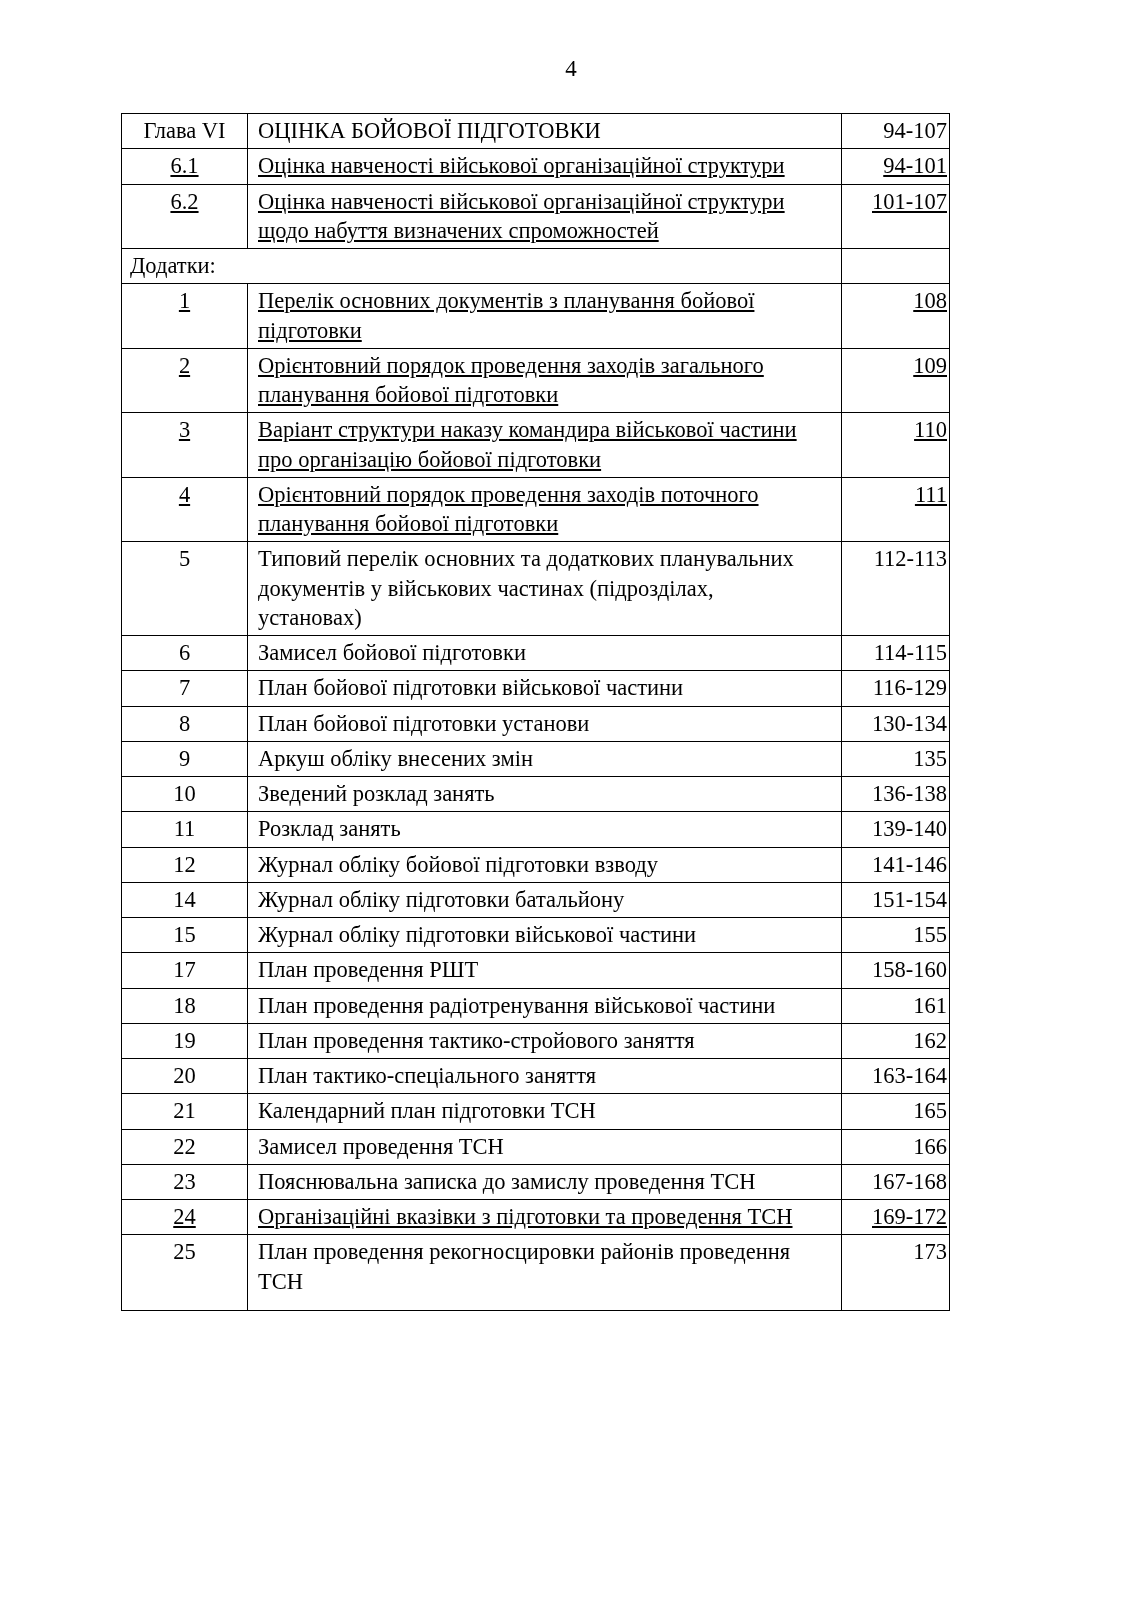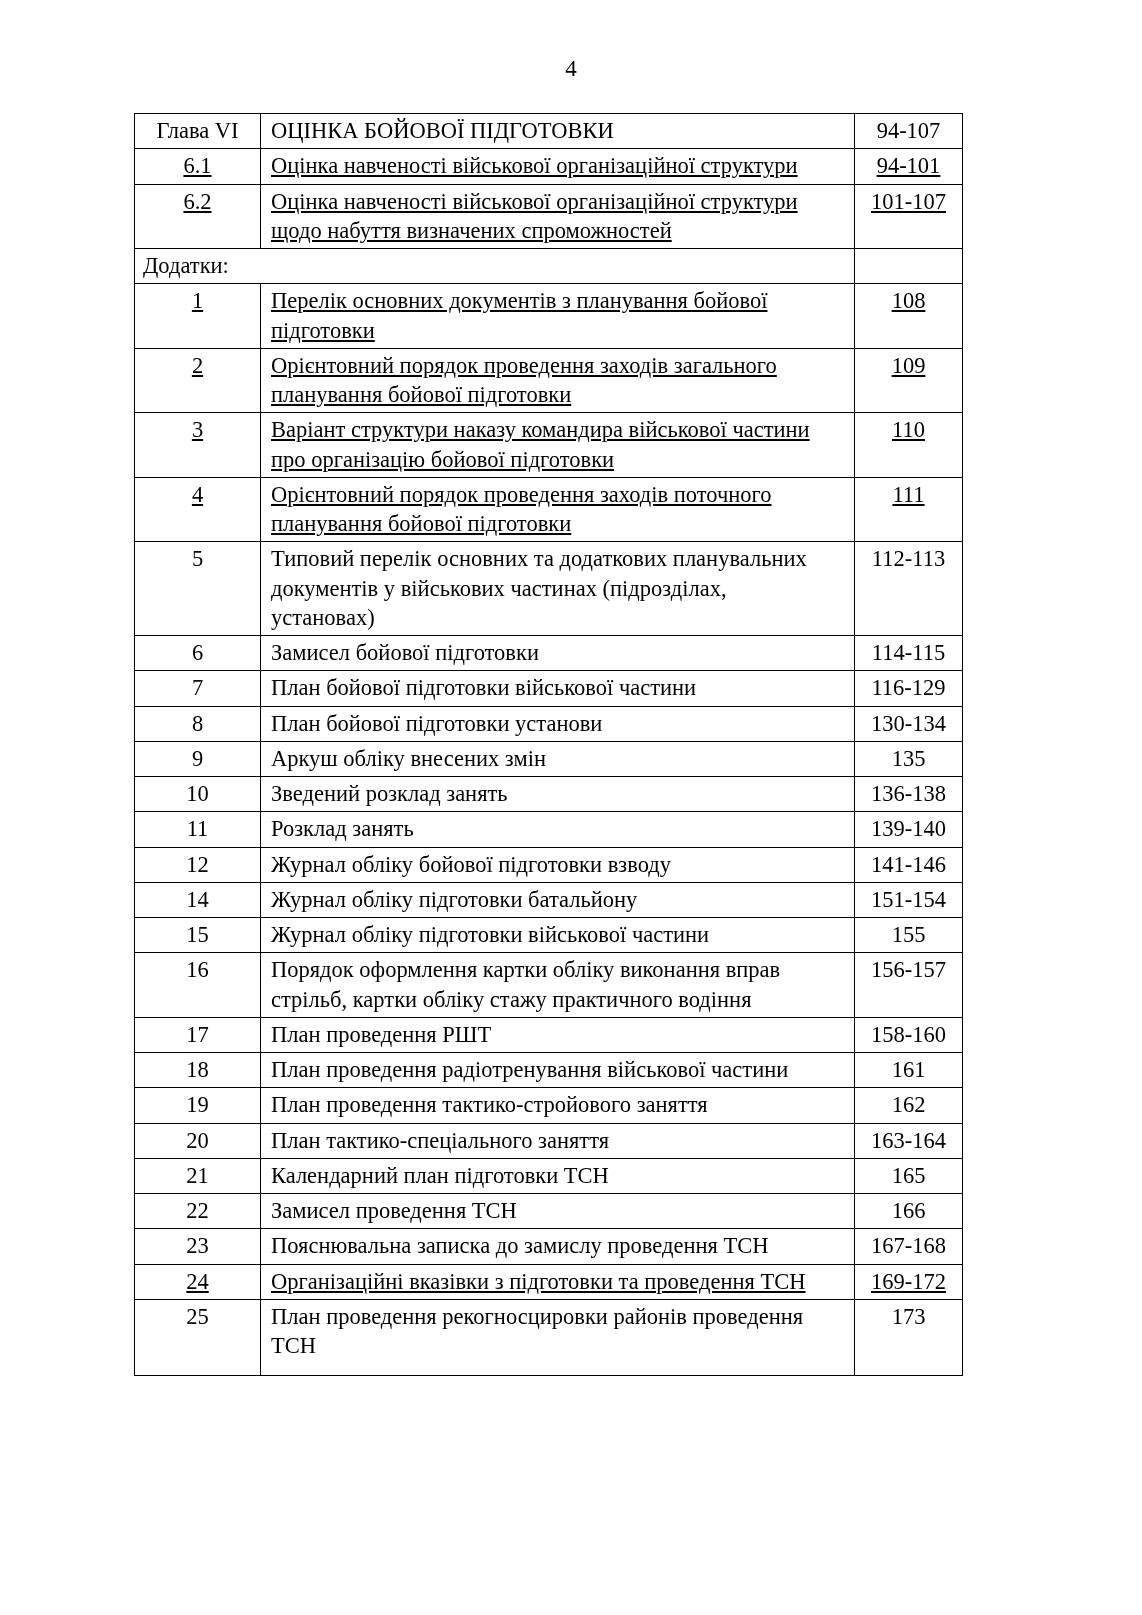--- a/index.html
+++ b/index.html
@@ -26,21 +26,21 @@
     top: 57px;
     left: 0;
     width: 1142px;
     text-align: center;
     font-size: 23px;
     line-height: 1;
   }
   .toc-table {
     position: absolute;
     top: 113px;
-    left: 134px;
+    left: 121px;
     width: 828px;
     border-collapse: collapse;
     table-layout: fixed;
     border-radius: 12px;
   }
   .toc-table td {
     border: 1px solid #000000;
     font-size: 22.5px;
     line-height: 1.30;
     padding: 2px 6px 3px 6px;
@@ -54,21 +54,21 @@
     text-align: center;
     padding-left: 2px;
     padding-right: 2px;
   }
   td.title {
     text-align: left;
     padding-left: 10px;
     padding-right: 19px;
   }
   td.pages {
-    text-align: center;
+    text-align: right;
     padding-left: 2px;
     padding-right: 2px;
   }
   td.merged-left {
     text-align: left;
     padding-left: 8px;
   }
   
   .pad-1 { padding-bottom: 32px; text-decoration: underline; }
   .pad-2 { padding-bottom: 34px; }
@@ -191,25 +191,20 @@
         <td class="title">Журнал обліку підготовки батальйону</td>
         <td class="pages">151-154</td>
       </tr>
 
       <tr>
         <td class="num">15</td>
         <td class="title">Журнал обліку підготовки військової частини</td>
         <td class="pages">155</td>
       </tr>
 
-      <tr>
-        <td class="num">16</td>
-        <td class="title">Порядок оформлення картки обліку виконання вправ стрільб, картки обліку стажу практичного водіння</td>
-        <td class="pages">156-157</td>
-      </tr>
 
       <tr>
         <td class="num">17</td>
         <td class="title">План проведення РШТ</td>
         <td class="pages">158-160</td>
       </tr>
 
       <tr>
         <td class="num">18</td>
         <td class="title">План проведення радіотренування військової частини</td>

